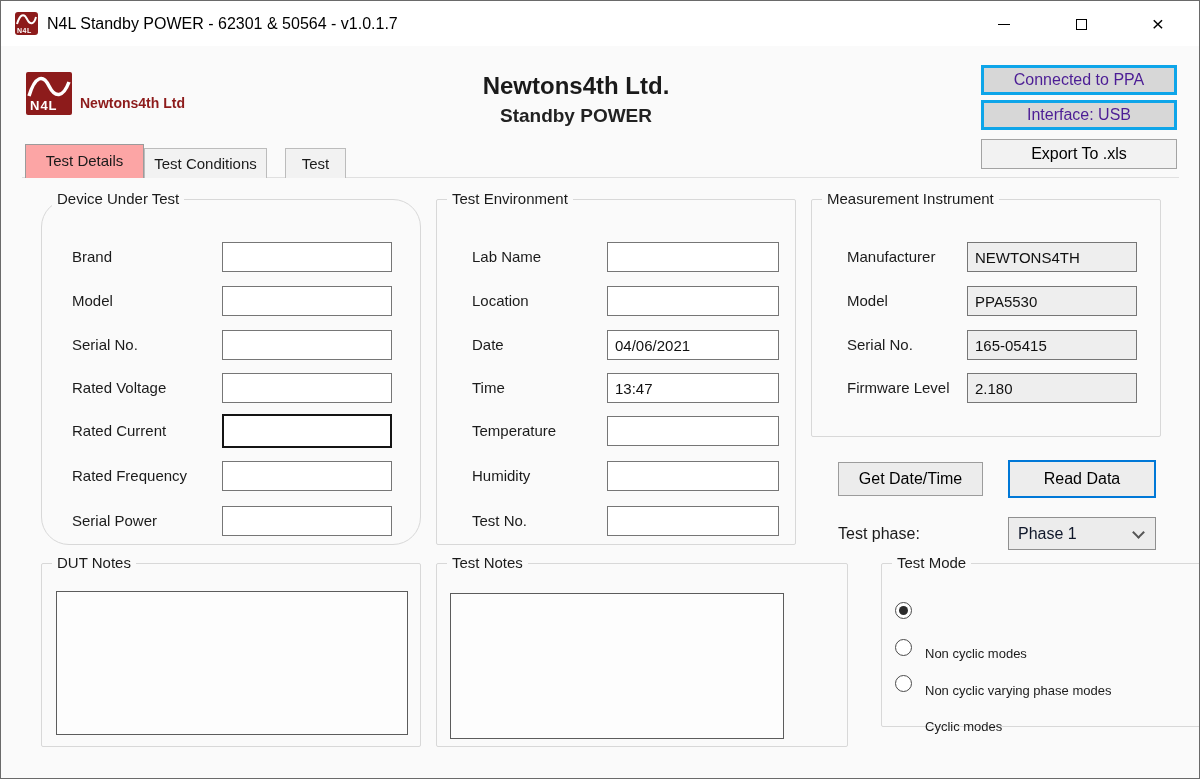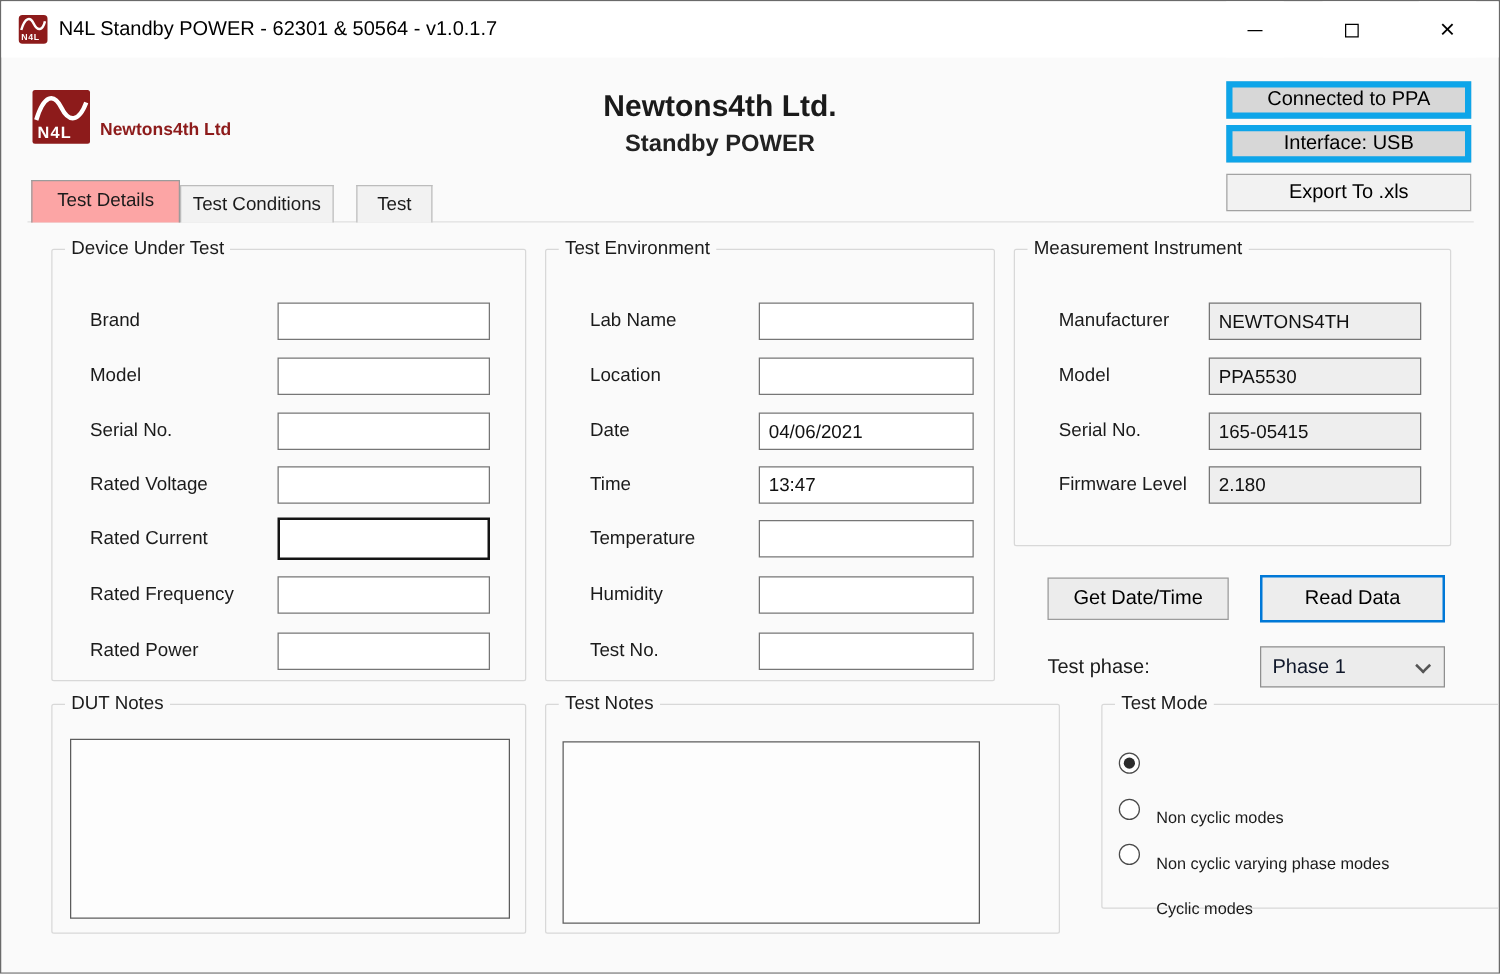--- a/index.html
+++ b/index.html
@@ -34,21 +34,21 @@
   .brand-text { position:absolute; left:79px; top:94px; font-size:14px; font-weight:bold; color:#8d1b1b; }
   .center-head { position:absolute; left:350px; top:71px; width:450px; text-align:center; }
   .center-head .h1 { font-size:24px; font-weight:bold; color:#1a1a1a; }
   .center-head .h2 { font-size:19px; font-weight:bold; color:#222; margin-top:5px; }
 
   .status-btn {
     position:absolute; left:980px; width:196px; height:30px;
     font-size:16px; text-align:center; cursor:default;
     font-family:"Liberation Sans",sans-serif;
   }
-  .status-btn.disabled { background:#d7d7d7; color:#000000; border:5px solid #0ea5e9; }
+  .status-btn.disabled { background:#d7d7d7; color:#4c1d95; border:3px solid #0ea5e9; }
   .status-btn.enabled  { background:#f2f2f2; color:#000;    border:1px solid #a3a3a3; }
 
   
   .tabstrip-line { position:absolute; left:21px; top:176px; width:1157px; height:1px; background:#e0e0e0; }
   .tab { position:absolute; font-size:15px; text-align:center; cursor:default; }
   .tab.active {
     left:24px; top:143px; width:119px; height:34px; line-height:32px;
     background:#fca5a5; border:1px solid #9b9b9b; border-bottom:none; z-index:3;
   }
   .tab.inactive {
@@ -148,21 +148,21 @@
 
   <button class="status-btn disabled" style="top:64px;">Connected to PPA</button>
   <button class="status-btn disabled" style="top:99px;">Interface: USB</button>
   <button class="status-btn enabled" style="top:138px;">Export To .xls</button>
 
   <div class="tabstrip-line"></div>
   <div class="tab active">Test Details</div>
   <div class="tab inactive t2">Test Conditions</div>
   <div class="tab inactive t3">Test</div>
 
-  <div class="gb dut" style="left:40px; top:198px; width:380px; height:346px;">
+  <div class="gb dut" style="left:40px; top:198px; width:380px; height:346px;border-radius:28px;">
     <span class="gb-title">Device Under Test</span>
     <div class="frow" style="top:42px;">
       <span class="flabel">Brand</span>
       <input class="finput" value="" style="">
     </div>
     <div class="frow" style="top:86px;">
       <span class="flabel">Model</span>
       <input class="finput" value="" style="">
     </div>
     <div class="frow" style="top:130px;">
@@ -175,21 +175,21 @@
     </div>
     <div class="frow" style="top:216px;">
       <span class="flabel">Rated Current</span>
       <input class="finput focused" value="" style="">
     </div>
     <div class="frow" style="top:261px;">
       <span class="flabel">Rated Frequency</span>
       <input class="finput" value="" style="">
     </div>
     <div class="frow" style="top:306px;">
-      <span class="flabel">Rated Power</span>
+      <span class="flabel">Serial Power</span>
       <input class="finput" value="" style="">
     </div>
   </div>
 
   <div class="gb env" style="left:435px; top:198px; width:360px; height:346px;">
     <span class="gb-title">Test Environment</span>
     <div class="frow" style="top:42px;">
       <span class="flabel">Lab Name</span>
       <input class="finput" value="" style="">
     </div>

